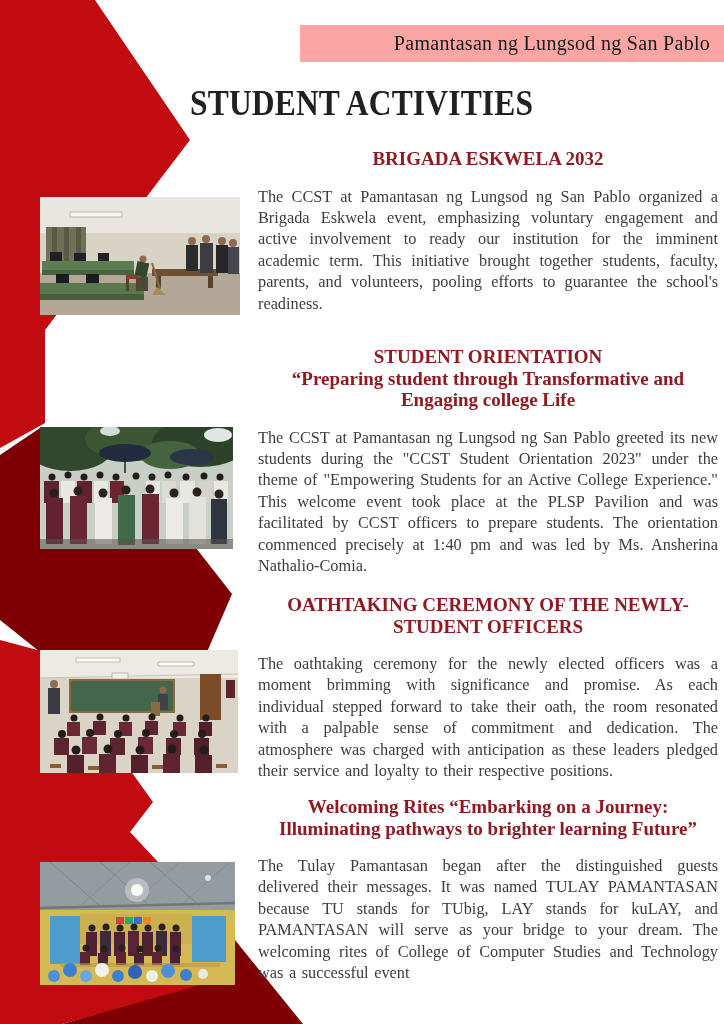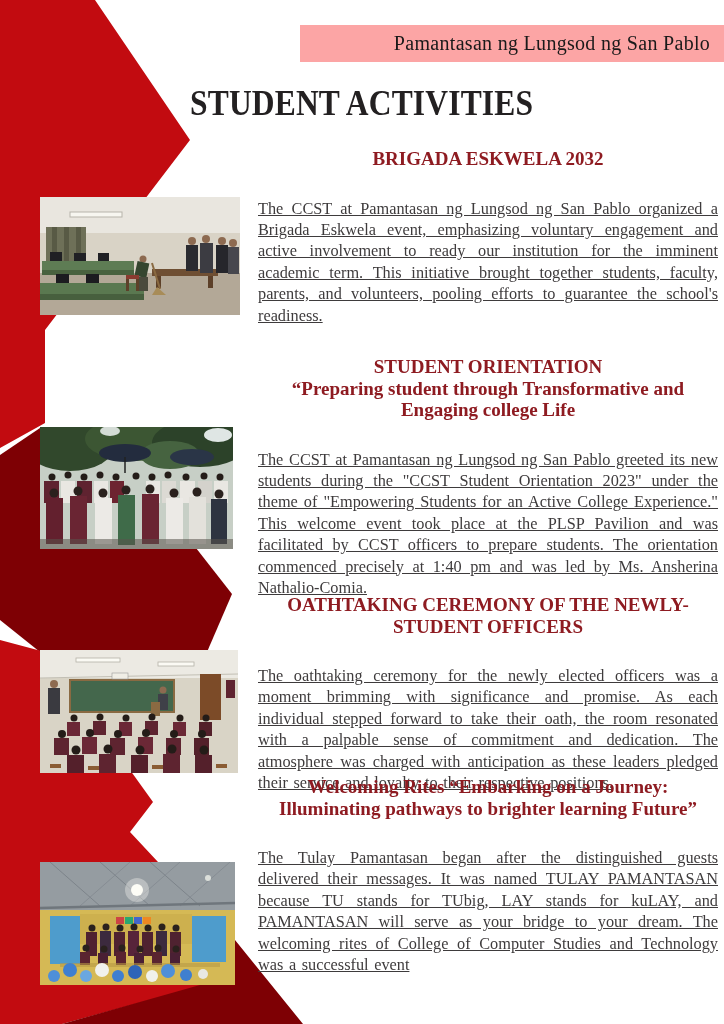--- a/index.html
+++ b/index.html
@@ -18,29 +18,29 @@
     font-size:35px;color:#232021;letter-spacing:0.2px;font-weight:600;
     transform:scaleX(0.9);transform-origin:left top;white-space:nowrap;
   }
   .photo{position:absolute;overflow:hidden;background:#d8d3c6;}
   .photo svg{display:block;width:100%;height:100%;}
   .photo-1{left:40px;top:197px;width:200px;height:118px;}
   .photo-2{left:40px;top:427px;width:193px;height:122px;}
   .photo-3{left:40px;top:650px;width:198px;height:123px;}
   .photo-4{left:40px;top:862px;width:195px;height:123px;}
   .section{position:absolute;left:258px;width:460px;}
-  .sec-1{top:148px;} .sec-2{top:356px;} .sec-3{top:594px;} .sec-4{top:776px;}
+  .sec-1{top:148px;} .sec-2{top:346px;} .sec-3{top:594px;} .sec-4{top:796px;}
   .heading{
     font-weight:bold;font-size:19px;line-height:21.5px;color:#8e1b21;
     text-align:center;white-space:pre-line;
   }
   .sec-4 .heading{margin:0 -22px;}
   .body{
-    margin-top:28px;font-size:16.3px;line-height:21.4px;
-    text-align:justify;color:#3e3b3c;word-spacing:1.5px;text-decoration:underline;
+    margin-top:16px;font-size:16.3px;line-height:21.4px;
+    text-align:justify;color:#3e3b3c;word-spacing:1.5px;
   }
 </style>
 </head>
 <body>
 
 <div class="page">
 
   <svg class="deco" viewBox="0 0 724 1024" aria-hidden="true">
     <polygon points="0,0 95,0 190,140 45,330 45,423 0,448" fill="#c20b10"></polygon>
     <polygon points="0,455 40,428 196,548 232,594 207,652 40,652 0,620" fill="#7e0004"></polygon>

